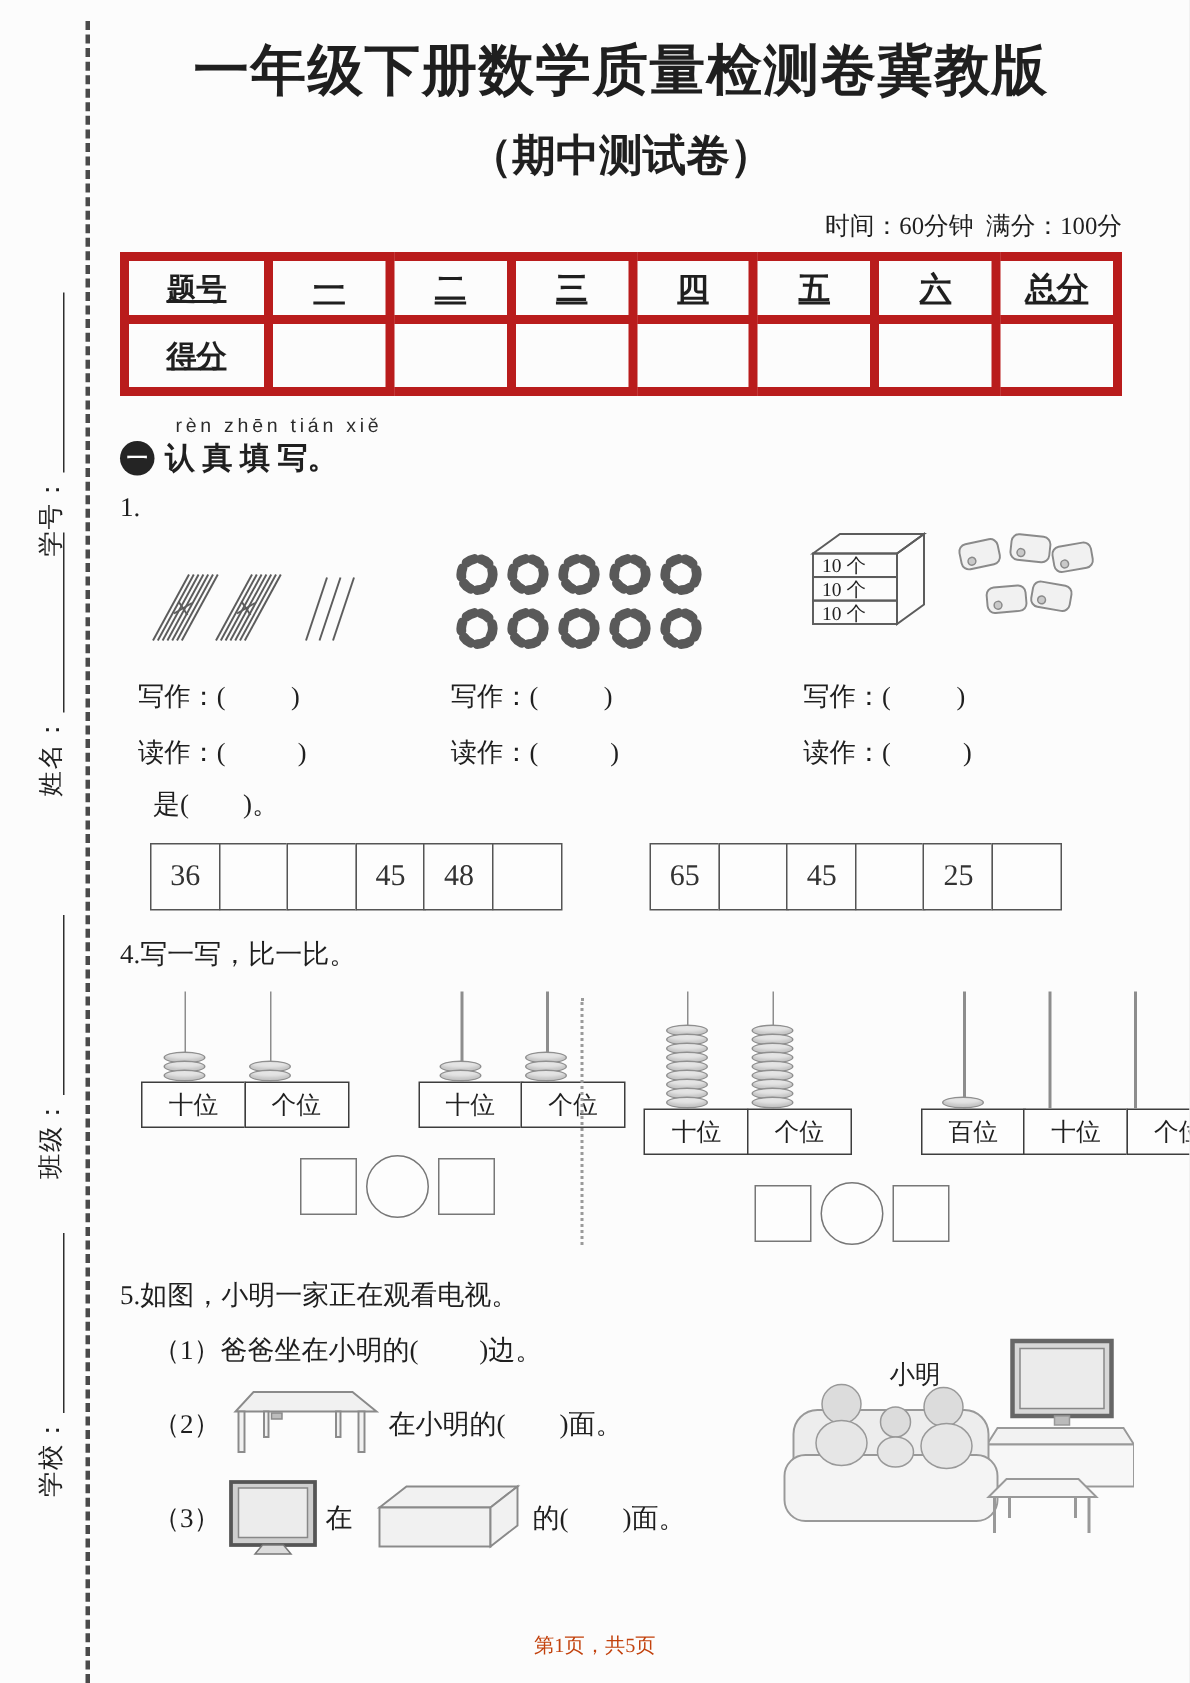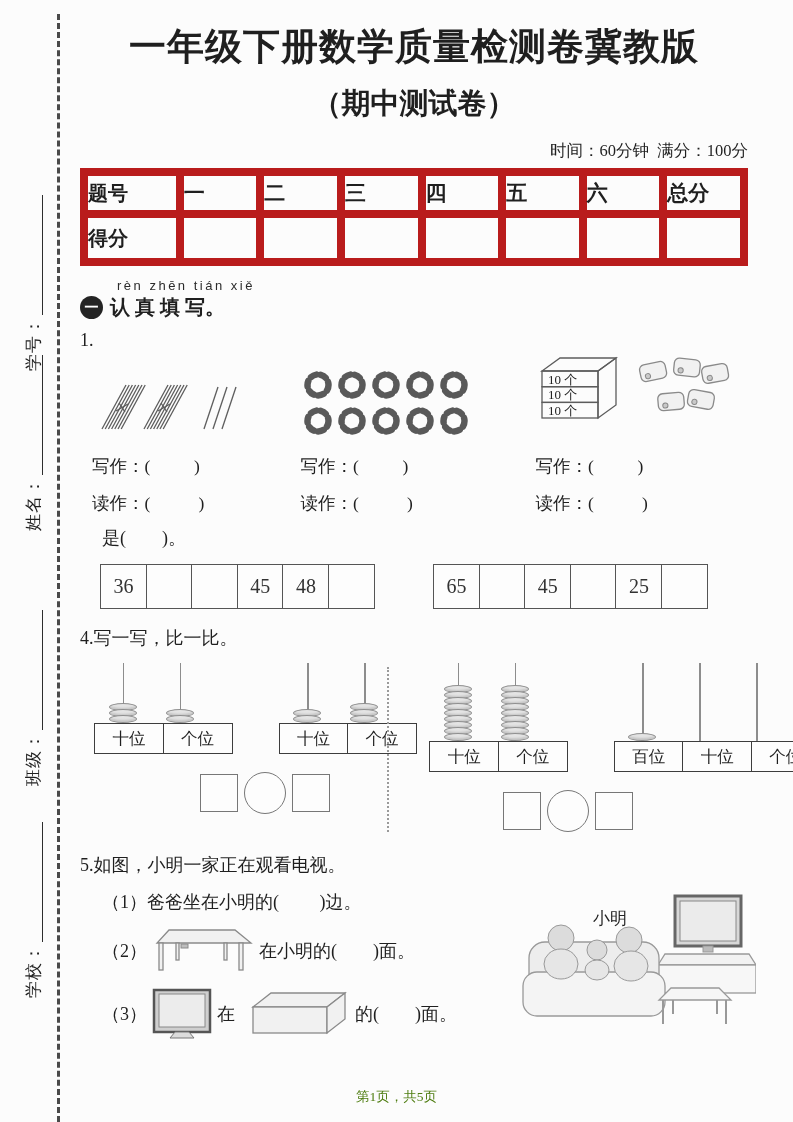--- a/index.html
+++ b/index.html
@@ -25,21 +25,21 @@
     font-size: 17px; letter-spacing: 1px;
   }
   .side-item .lbl { white-space: nowrap; }
   .side-item .fill-line { flex: 1; border-bottom: 1.8px solid #2e2e2e; height: 58%; margin-left: 2px; }
   
   .main { position: absolute; left: 80px; right: 45px; top: 0; }
   .title { text-align: center; font-size: 37px; font-weight: 700; margin-top: 22px; letter-spacing: 1px; }
   .subtitle { text-align: center; font-size: 29px; font-weight: 600; margin-top: 12px; }
   .meta { text-align: right; font-size: 16.5px; margin-top: 16px; white-space: pre; }
   table.score-table { border-collapse: collapse; width: 100%; margin-top: 6px; table-layout: fixed; }
-  table.score-table td { border: 8px solid #b91c1c; font-size: 21px; font-weight: 700; }
+  table.score-table td { border: 6px solid #b91c1c; text-align: center; font-size: 21px; font-weight: 700; text-decoration: underline; }
   table.score-table tr.hdr td { height: 42px; }
   table.score-table tr.scr td { height: 48px; }
   table.score-table td.wide { width: 14.5%; font-size: 20px; }
   
   .section { margin-top: 12px; }
   .pinyin { margin-left: 37px; font-size: 13px; color: #2b2b2b; letter-spacing: 2.5px; font-family: "Liberation Sans", sans-serif; }
   .sec-line { display: flex; align-items: center; gap: 7px; font-size: 20px; font-weight: 700; margin-top: 1px; }
   .marker { flex: 0 0 auto; width: 23px; height: 23px; border-radius: 50%; background: #242424; color: #fff;
             display: inline-flex; align-items: center; justify-content: center; font-size: 14px; font-weight: 700; }
   .sec-note { font-weight: 700; }
@@ -88,21 +88,21 @@
   .q4-group.g1 .cmp-row { width: 250px; margin-left: 60px; }
   .q4-group.g2 .cmp-row { width: 250px; margin-left: 28px; }
   .cmp-sq { width: 38px; height: 38px; border: 1.3px solid #777; background: #fdfdfd; }
   .cmp-ci { width: 42px; height: 42px; border: 1.3px solid #777; border-radius: 50%; background: #fdfdfd; }
   
   .q5 { margin-top: 20px; position: relative; min-height: 205px; }
   .q5-sub { margin-left: 22px; margin-top: 12px; display: flex; align-items: center; font-size: 18px; white-space: pre; }
   .q5-sub svg { margin: 0 4px; }
   .scene { position: absolute; right: -8px; top: 14px; }
   
-  .footer { position: absolute; bottom: 16px; left: 0; right: 0; text-align: center; font-size: 13.5px; color: #4d7c0f; }
+  .footer { position: absolute; bottom: 16px; left: 0; right: 0; text-align: center; font-size: 13.5px; color: #c2410c; }
   svg .ink { stroke: #5c5c5c; fill: none; stroke-width: 1.3; }
   svg .fillg { fill: #f1f1f1; stroke: #8a8a8a; stroke-width: 1.3; }
   svg text { font-family: "Liberation Serif", "DejaVu Serif", serif; fill: #222; }
 </style>
 </head>
 <body>
 
 <div class="page">
   <div class="binding-line"></div>
 

